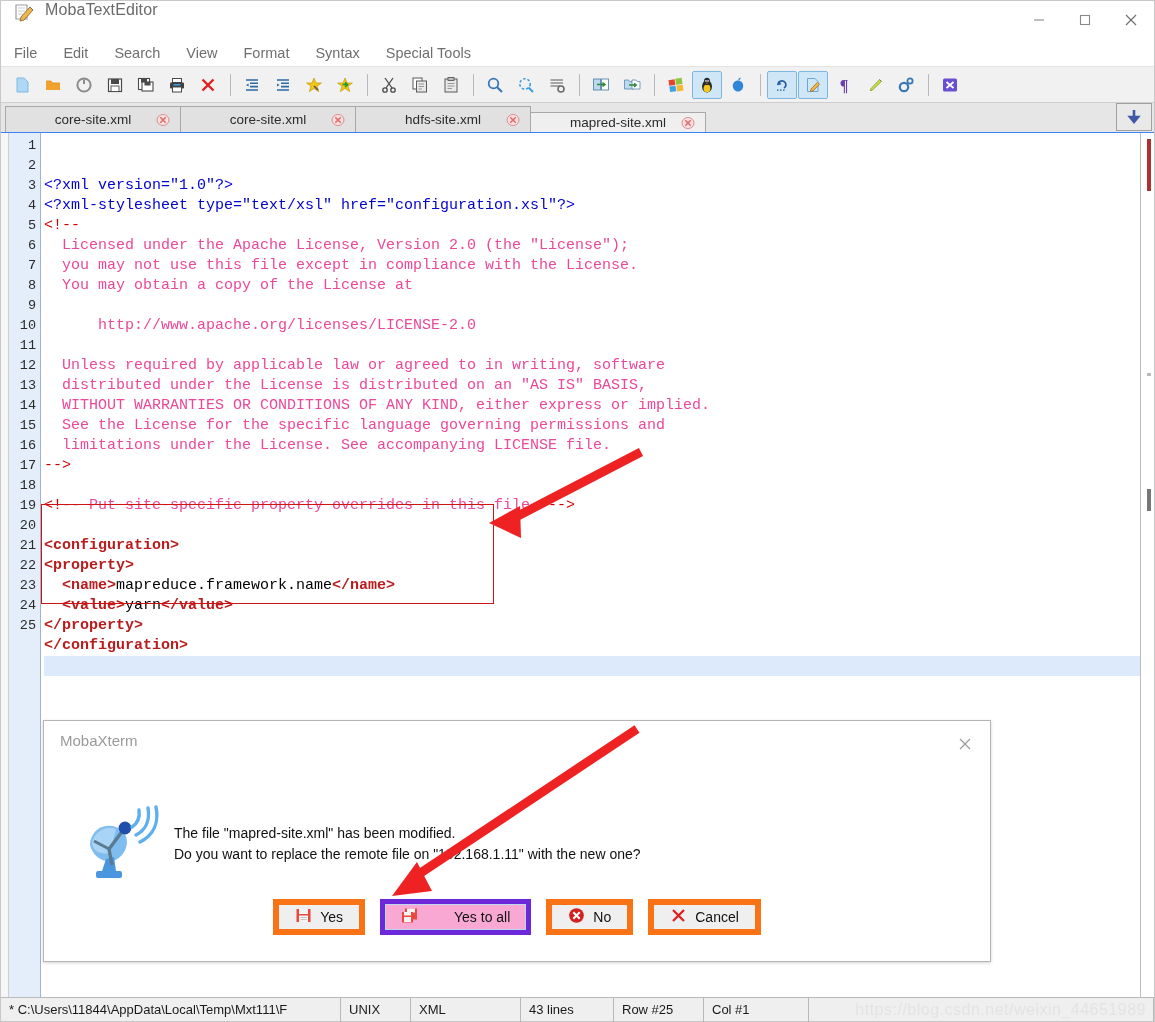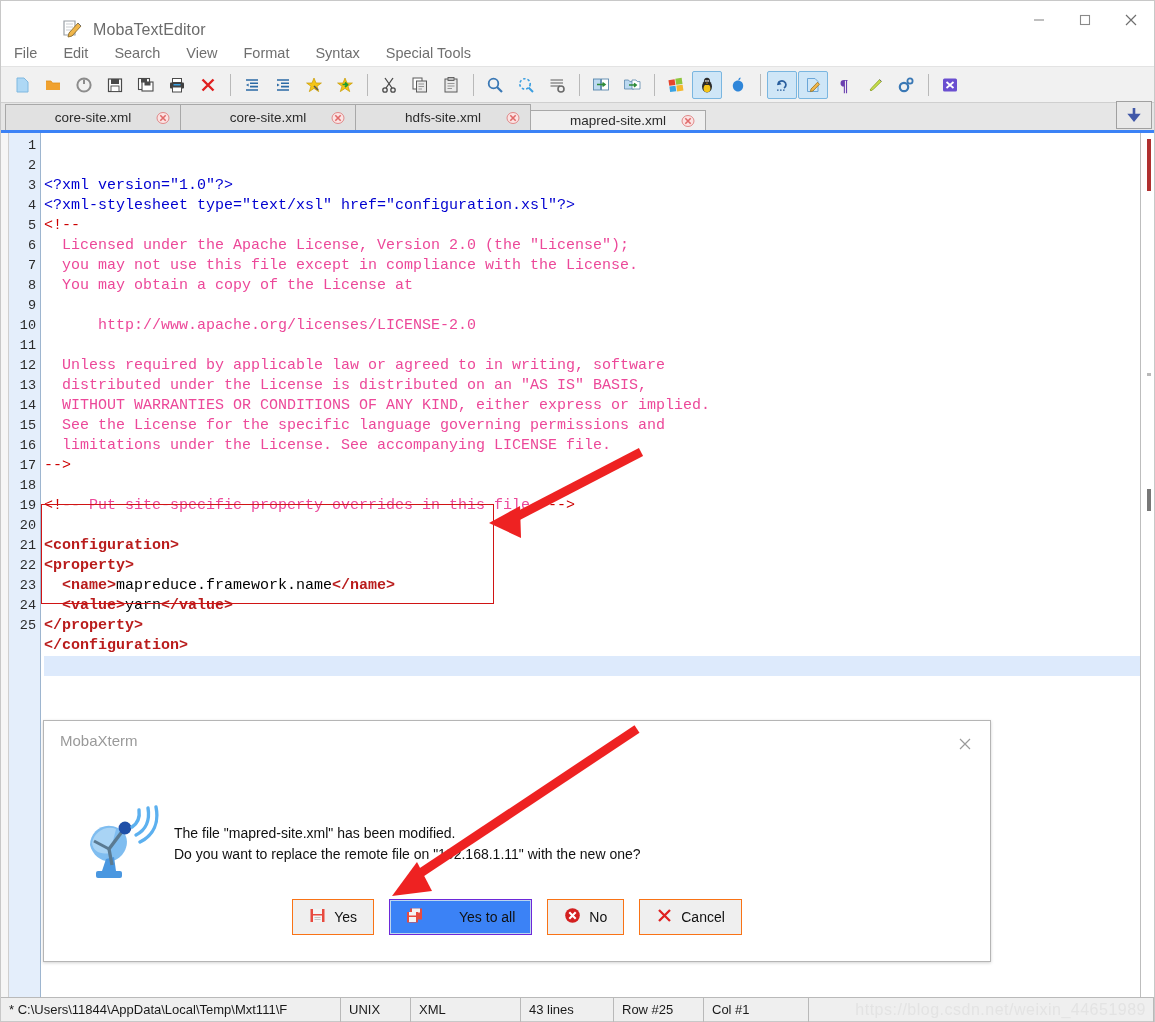--- a/index.html
+++ b/index.html
@@ -17,23 +17,22 @@
     position:absolute; left:0; top:0; width:1155px; height:1022px;
     border:1px solid #c8c8c8;
     background:#ffffff;
     display:flex; flex-direction:column;
   }
 
   
   .titlebar {
     height:38px; flex:0 0 38px;
     background:#ffffff;
-    display:flex; align-items:flex-end;
+    display:flex; align-items:flex-start;
     position:relative;
-    padding-left:48px;
   }
   .titlebar .app-icon { margin-left:12px; width:22px; height:22px; position:relative; }
   .title-text {
     margin-left:10px; font-size:16px; color:#6b6b6b; letter-spacing:.1px;
   }
   .wincontrols { position:absolute; right:0; top:0; height:38px; display:flex; }
   .wincontrols div {
     width:46px; height:38px; display:flex; align-items:center; justify-content:center;
     color:#8a8a8a; font-size:15px;
   }
@@ -61,21 +60,21 @@
     width:30px; height:28px; display:flex; align-items:center; justify-content:center;
     border:1px solid transparent; border-radius:2px; margin-right:1px;
   }
   .tbtn.sel { background:#cfe6f7; border:1px solid #7ab6e0; }
   .tsep { width:1px; height:22px; background:#b9b9b9; margin:0 6px; }
 
   
   .tabbar {
     height:30px; flex:0 0 30px;
     background:#e6e6e6;
-    border-bottom:3px solid #3b82f6;
+    border-bottom:1px solid #3b82f6;
     display:flex; align-items:flex-end; position:relative;
     padding-left:4px;
   }
   .tab {
     height:26px; width:176px;
     background:#e1e1e1;
     border:1px solid #a8a8a8; border-bottom:none;
     display:flex; align-items:center; justify-content:center;
     position:relative; margin-right:-1px;
     font-size:13.5px; color:#2b2b2b;
@@ -142,25 +141,25 @@
   .dlg-close { position:absolute; right:12px; top:10px; width:26px; height:26px;
                display:flex; align-items:center; justify-content:center; color:#9a9a9a; }
   .dlg-body { display:flex; padding:46px 0 0 38px; }
   .dlg-icon { width:92px; flex:0 0 92px; }
   .dlg-msg { font-size:14px; color:#111111; line-height:21px; padding-top:18px; }
   .dlg-buttons {
     position:absolute; left:0; right:0; bottom:26px;
     display:flex; justify-content:center; gap:15px;
   }
   .dbtn {
-    height:36px; background:#efefef; border:1px solid #f97316;
+    height:36px; background:#efefef; border:6px solid #f97316;
     display:flex; align-items:center; justify-content:center;
     gap:8px; padding:0 16px; font-size:14px; color:#111;
   }
-  .dbtn.focused { border:1px solid #6d28d9; background:#3b82f6; box-shadow:0 0 0 1px #bcd6ef inset;gap:36px; }
+  .dbtn.focused { border:5px solid #6d28d9; background:#f9a8d4; box-shadow:0 0 0 1px #bcd6ef inset;gap:36px; }
 
   
   .statusbar {
     height:24px; flex:0 0 24px;
     background:#efefef; border-top:1px solid #b9b9b9;
     display:flex; align-items:center; font-size:13px; color:#1a1a1a;
     position:relative;
   }
   .statusbar .cell { height:24px; display:flex; align-items:center; padding:0 8px; border-right:1px solid #b9b9b9; white-space:nowrap; }
   .statusbar .cell.grow { flex:1 1 auto; }

